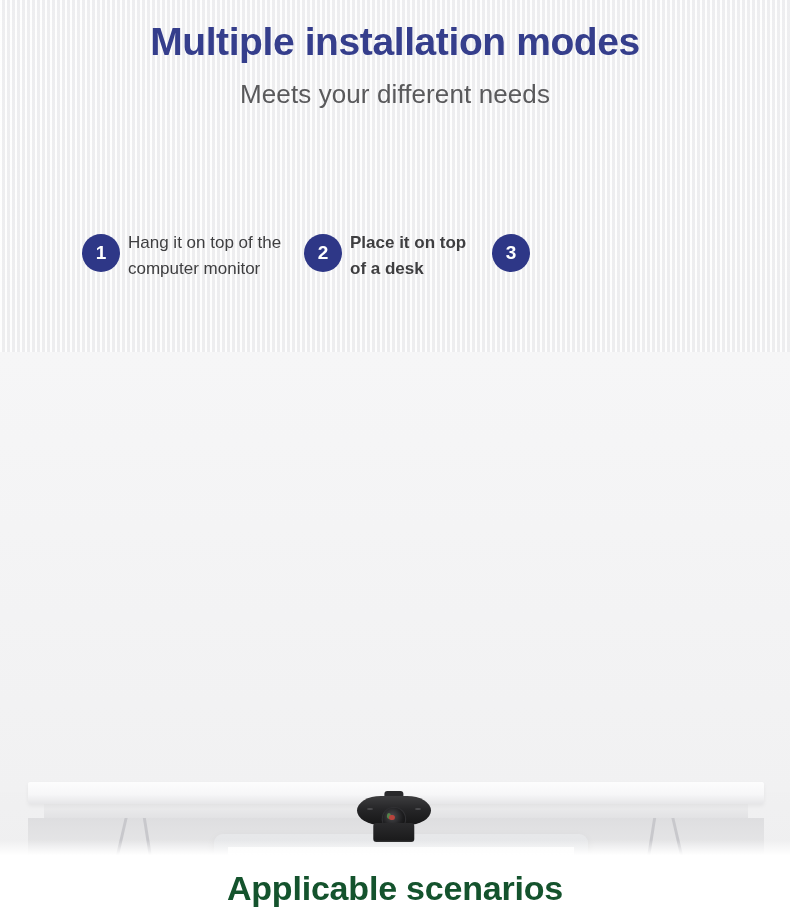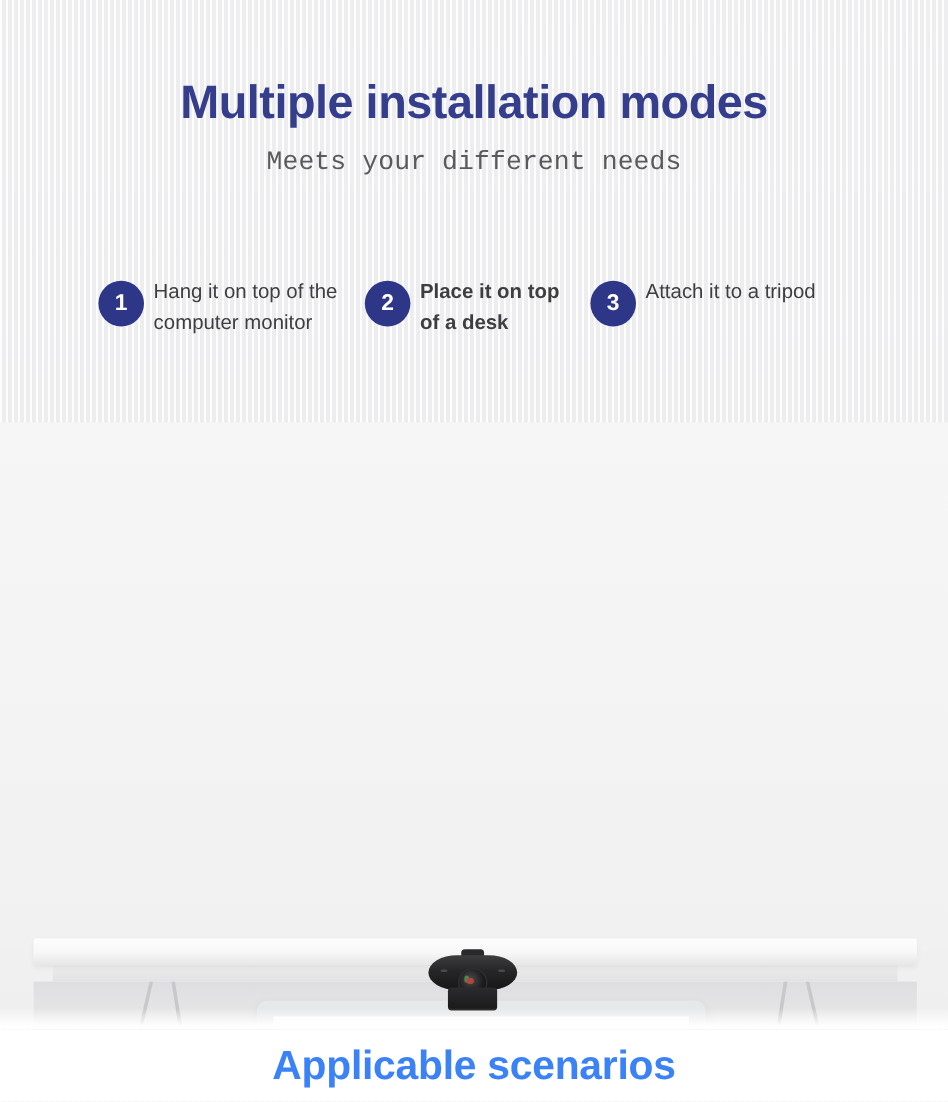--- a/index.html
+++ b/index.html
@@ -33,36 +33,35 @@
         rgba(236,236,238,0.85) 5px),
       linear-gradient(180deg, #f7f7f8 0%, #f2f2f3 55%, #eeeef0 100%);
     pointer-events: none;
   }
 
   
   .header {
     position: absolute;
     top: 0; left: 0; right: 0;
     text-align: center;
-    padding-top: 64px;
+    padding-top: 20px;
   }
   .title {
     font-size: 39px;
     font-weight: bold;
     color: #353e8c;
     letter-spacing: -0.4px;
     line-height: 1.15;
   }
   .subtitle {
     margin-top: 14px;
-    font-size: 22px;
+    font-size: 26px;
     color: #5a5a5c;
     font-weight: 400;
     letter-spacing: 0.1px;
-    font-family: Liberation Mono, monospace;
   }
 
   
   .steps {
     position: absolute;
     top: 230px;
     left: 82px;
     width: 700px;
     display: flex;
     align-items: flex-start;
@@ -265,21 +264,21 @@
     width: 790px;
     height: 60px;
     background: #ffffff;
     display: flex;
     align-items: center;
     justify-content: center;
   }
   .footer-title {
     font-size: 34px;
     font-weight: bold;
-    color: #3b82f6;
+    color: #14532d;
     letter-spacing: -0.2px;
   }
 </style>
 </head>
 <body>
 
 <div class="page">
   <div class="texture"></div>
 
   <div class="header">
@@ -294,21 +293,20 @@
       <div class="step-text">Hang it on top of the computer monitor</div>
     </div>
 
     <div class="step step-2">
       <div class="badge">2</div>
       <div class="step-text">Place it on top of a desk</div>
     </div>
 
     <div class="step step-3">
       <div class="badge">3</div>
-      <div class="step-text">Attach it to a tripod</div>
     </div>
 
   </div>
 
   <div class="scene">
     <div class="wall"></div>
 
     <div class="desk-shadow"></div>
     <div class="desk-leg l1"></div>
     <div class="desk-leg l2"></div>

